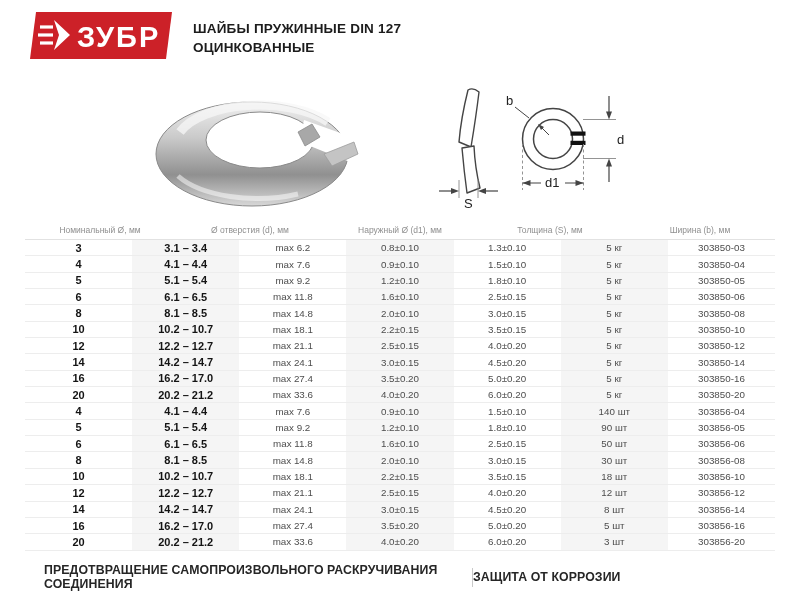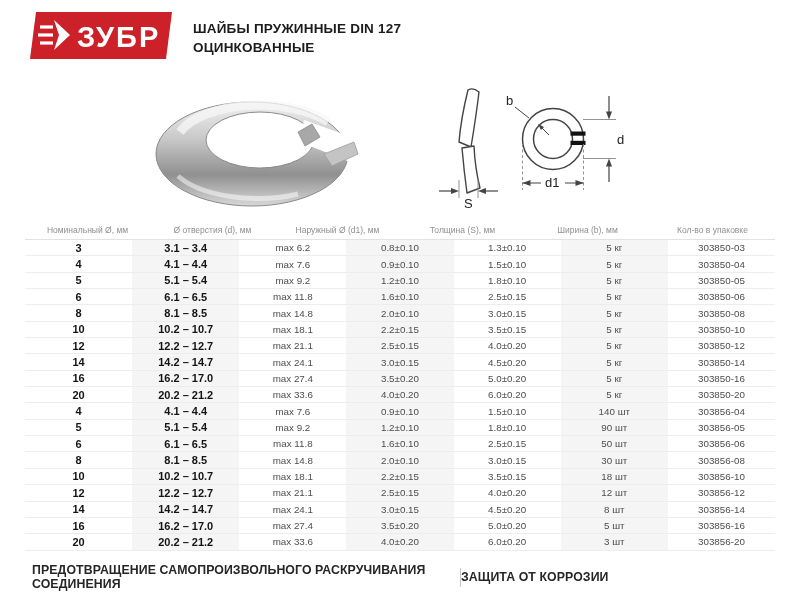--- a/index.html
+++ b/index.html
@@ -19,21 +19,21 @@
   .spec-table{position:absolute;left:25px;top:220px;width:750px;}
   .t-head{display:flex;height:20px;border-bottom:1px solid #e2e2e2;box-sizing:border-box;}
   .t-head .cell{font-size:8.5px;color:#8f8f8f;font-weight:normal;}
   .t-row{display:flex;height:16.35px;border-bottom:1px solid #ededed;box-sizing:border-box;}
   .cell{flex:1;display:flex;align-items:center;justify-content:center;
     font-size:9.8px;color:#4d4d4d;white-space:nowrap;overflow:hidden;}
   .t-row .cell:nth-child(even){background:#f5f5f5;}
   .t-row .cell:nth-child(1),
   .t-row .cell:nth-child(2){font-weight:bold;font-size:11px;color:#141414;}
   
-  .footer{position:absolute;left:0;right:0;top:563px;height:28px;display:flex;align-items:center;}
+  .footer{position:absolute;left:12px;right:0;top:563px;height:28px;display:flex;align-items:center;}
   .footer-left{width:460px;box-sizing:border-box;padding-left:32px;
     font-weight:bold;font-size:12.3px;color:#262626;letter-spacing:.1px;}
   .footer-divider{width:1px;height:19px;background:#c9c9c9;}
   .footer-right{flex:1;text-align:left;font-weight:bold;font-size:12.3px;
     color:#262626;letter-spacing:.1px;}
 </style>
 </head>
 <body>
 
 <div class="page">
@@ -119,21 +119,20 @@
     <text x="112" y="103">d1</text>
   </svg>
 
   <div class="spec-table">
     <div class="t-head">
         <div class="cell">Номинальный Ø, мм</div>
         <div class="cell">Ø отверстия (d), мм</div>
         <div class="cell">Наружный Ø (d1), мм</div>
         <div class="cell">Толщина (S), мм</div>
         <div class="cell">Ширина (b), мм</div>
-        <div class="cell">Кол-во в упаковке</div>
       </div>
 
   <div class="t-row">
         <div class="cell">3</div>
         <div class="cell">3.1 – 3.4</div>
         <div class="cell">max 6.2</div>
         <div class="cell">0.8±0.10</div>
         <div class="cell">1.3±0.10</div>
         <div class="cell">5 кг</div>
         <div class="cell">303850-03</div>

